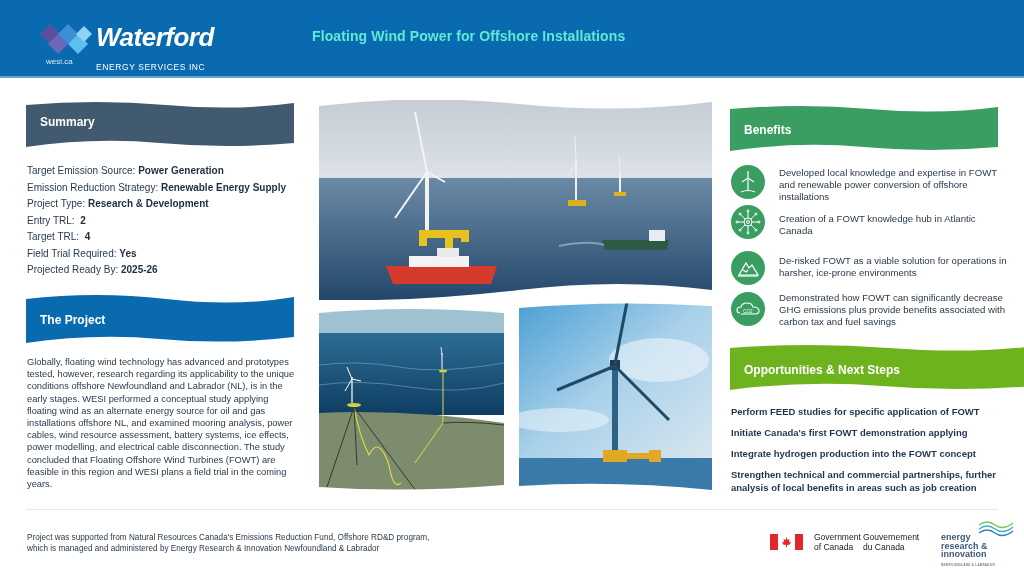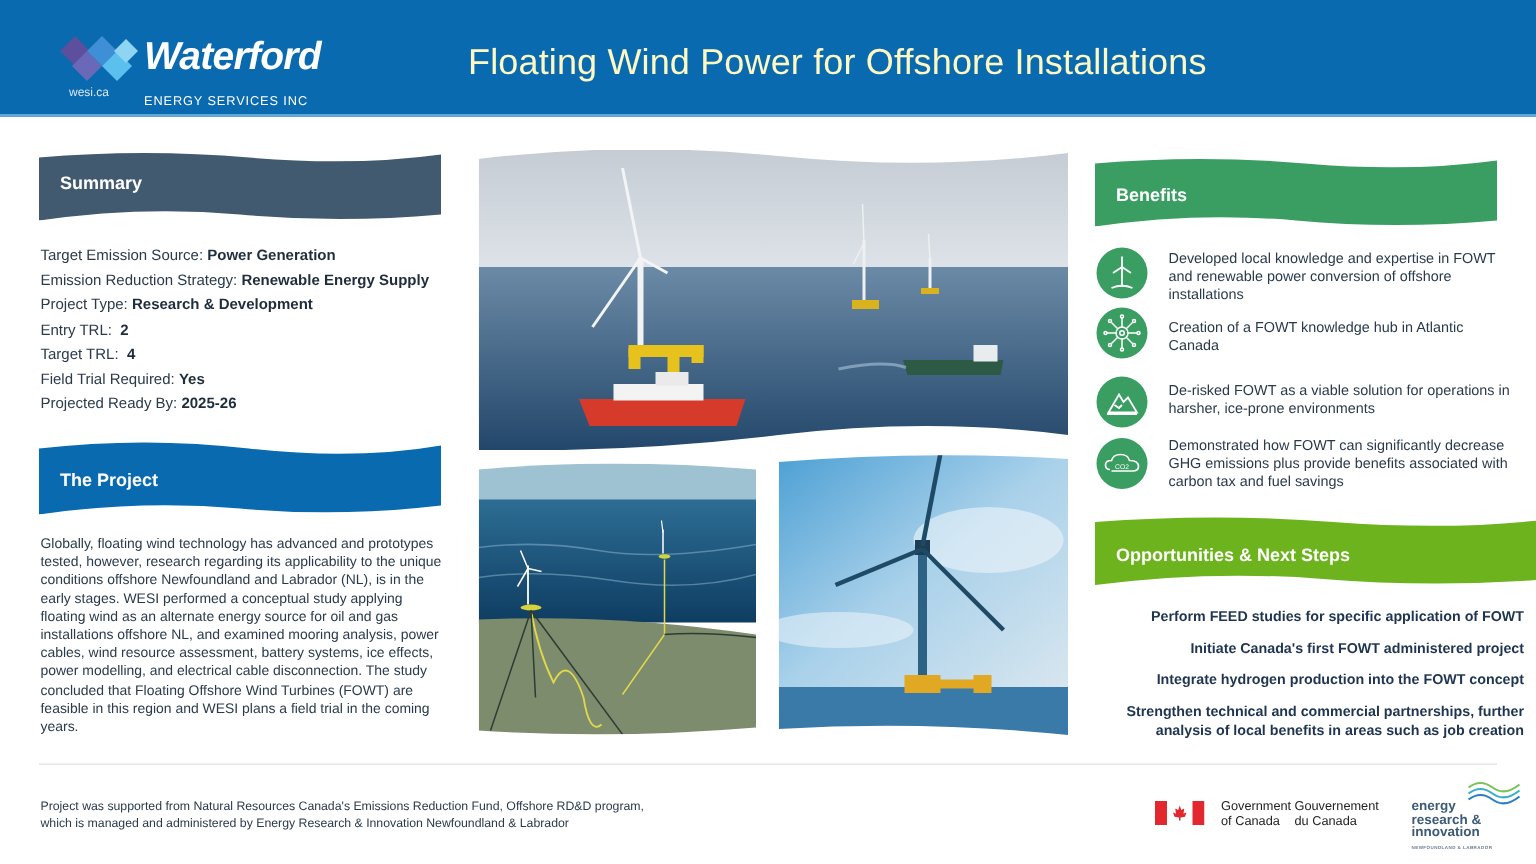--- a/index.html
+++ b/index.html
@@ -5,40 +5,40 @@
   * { box-sizing: border-box; margin: 0; padding: 0; }
   html, body { width: 1024px; height: 576px; overflow: hidden; background: #ffffff; }
   body { font-family: "Liberation Sans", "DejaVu Sans", sans-serif; color: #1f2d3d; position: relative; }
 
   .header { position: absolute; left: 0; top: 0; width: 1024px; height: 78px; background: #0a6aaf; border-bottom: 2px solid #5fa8d8; }
   .logo { position: absolute; left: 28px; top: 22px; width: 70px; height: 44px; }
   .logo-text { position: absolute; left: 96px; top: 24px; color: #fff; }
   .logo-name { font-size: 26px; font-weight: bold; letter-spacing: -0.5px; line-height: 26px; font-style: italic; }
   .logo-sub { font-size: 8.5px; font-weight: normal; letter-spacing: 0.6px; margin-top: 12px; }
   .logo-url { position: absolute; left: 46px; top: 57px; font-size: 8px; color: #d8e8f5; }
-  .page-title { position: absolute; left: 312px; top: 28px; font-size: 24px; font-weight: normal; color: #fef9c3; letter-spacing: 0.1px; }
+  .page-title { position: absolute; left: 312px; top: 28px; font-size: 14px; font-weight: bold; color: #5eead4; letter-spacing: 0.1px; }
 
   .banner { position: absolute; height: 46px; }
   .banner svg { position: absolute; left: 0; top: 0; width: 100%; height: 100%; }
   .banner-label { position: absolute; left: 14px; top: 14px; font-size: 12px; font-weight: bold; color: #fff; }
 
   .summary-list { position: absolute; left: 27px; top: 163px; font-size: 10px; line-height: 16.5px; color: #2a3a4c; }
   .summary-list b { color: #1f2d3d; }
   .project-text { position: absolute; left: 27px; top: 356px; width: 270px; font-size: 9.3px; line-height: 12.2px; color: #2a3a4c; }
 
   .photo { position: absolute; overflow: hidden; }
   .photo svg { width: 100%; height: 100%; display: block; }
 
   .benefit { position: absolute; left: 731px; width: 290px; height: 40px; }
   .benefit-icon { position: absolute; left: 0; top: 0; width: 34px; height: 34px; border-radius: 50%; background: #3a9e63; }
   .benefit-icon svg { width: 34px; height: 34px; }
   .benefit-text { position: absolute; left: 48px; top: 2px; width: 230px; font-size: 9.6px; line-height: 12.2px; color: #2a3a4c; }
 
   .opp-list { position: absolute; left: 731px; top: 406px; width: 285px; font-size: 9.5px; font-weight: bold; color: #1f3450; line-height: 12.5px; }
-  .opp-list div { margin-bottom: 8.5px; text-align: right; }
+  .opp-list div { margin-bottom: 8.5px; }
 
   .divider { position: absolute; left: 26px; top: 509px; width: 972px; height: 1px; background: #e3e6ea; }
   .footer-text { position: absolute; left: 27px; top: 533px; font-size: 8.2px; line-height: 10.5px; color: #2a3a4c; }
   .gov-logo { position: absolute; left: 770px; top: 534px; }
   .flag { position: absolute; left: 0; top: 0; width: 33px; height: 16px; }
   .gov-en { position: absolute; left: 44px; top: -1px; font-size: 8.5px; line-height: 9.5px; color: #222; width: 60px; }
   .gov-fr { position: absolute; left: 93px; top: -1px; font-size: 8.5px; line-height: 9.5px; color: #222; width: 70px; }
   .eri-logo { position: absolute; left: 941px; top: 519px; width: 80px; height: 50px; }
   .eri-text { position: absolute; left: 0; top: 14px; font-size: 9px; line-height: 8.5px; font-weight: bold; color: #3c5a78; }
   .eri-sub { font-size: 3px; letter-spacing: 0.3px; color: #6a7d90; margin-top: 2px; }
@@ -277,21 +277,21 @@
 
 <div class="banner" style="left:730px; top:344px; width:304px; height:46px;">
   <svg viewBox="0 0 268 46" preserveAspectRatio="none">
     <path d="M0,4 Q70,-2 140,4 T268,2 L268,42 Q200,48 134,42 T0,46 Z" fill="#6db31e"></path>
   </svg>
   <div class="banner-label" style="top:19px;">Opportunities &amp; Next Steps</div>
 </div>
 
 <div class="opp-list">
   <div>Perform FEED studies for specific application of FOWT</div>
-  <div>Initiate Canada's first FOWT administered project</div>
+  <div>Initiate Canada's first FOWT demonstration applying</div>
   <div>Integrate hydrogen production into the FOWT concept</div>
   <div>Strengthen technical and commercial partnerships, further analysis of local benefits in areas such as job creation</div>
 </div>
 
 <div class="divider"></div>
 <div class="footer-text">
   <div>Project was supported from Natural Resources Canada's Emissions Reduction Fund, Offshore RD&amp;D program,</div>
   <div>which is managed and administered by Energy Research &amp; Innovation Newfoundland &amp; Labrador</div>
 </div>
 

